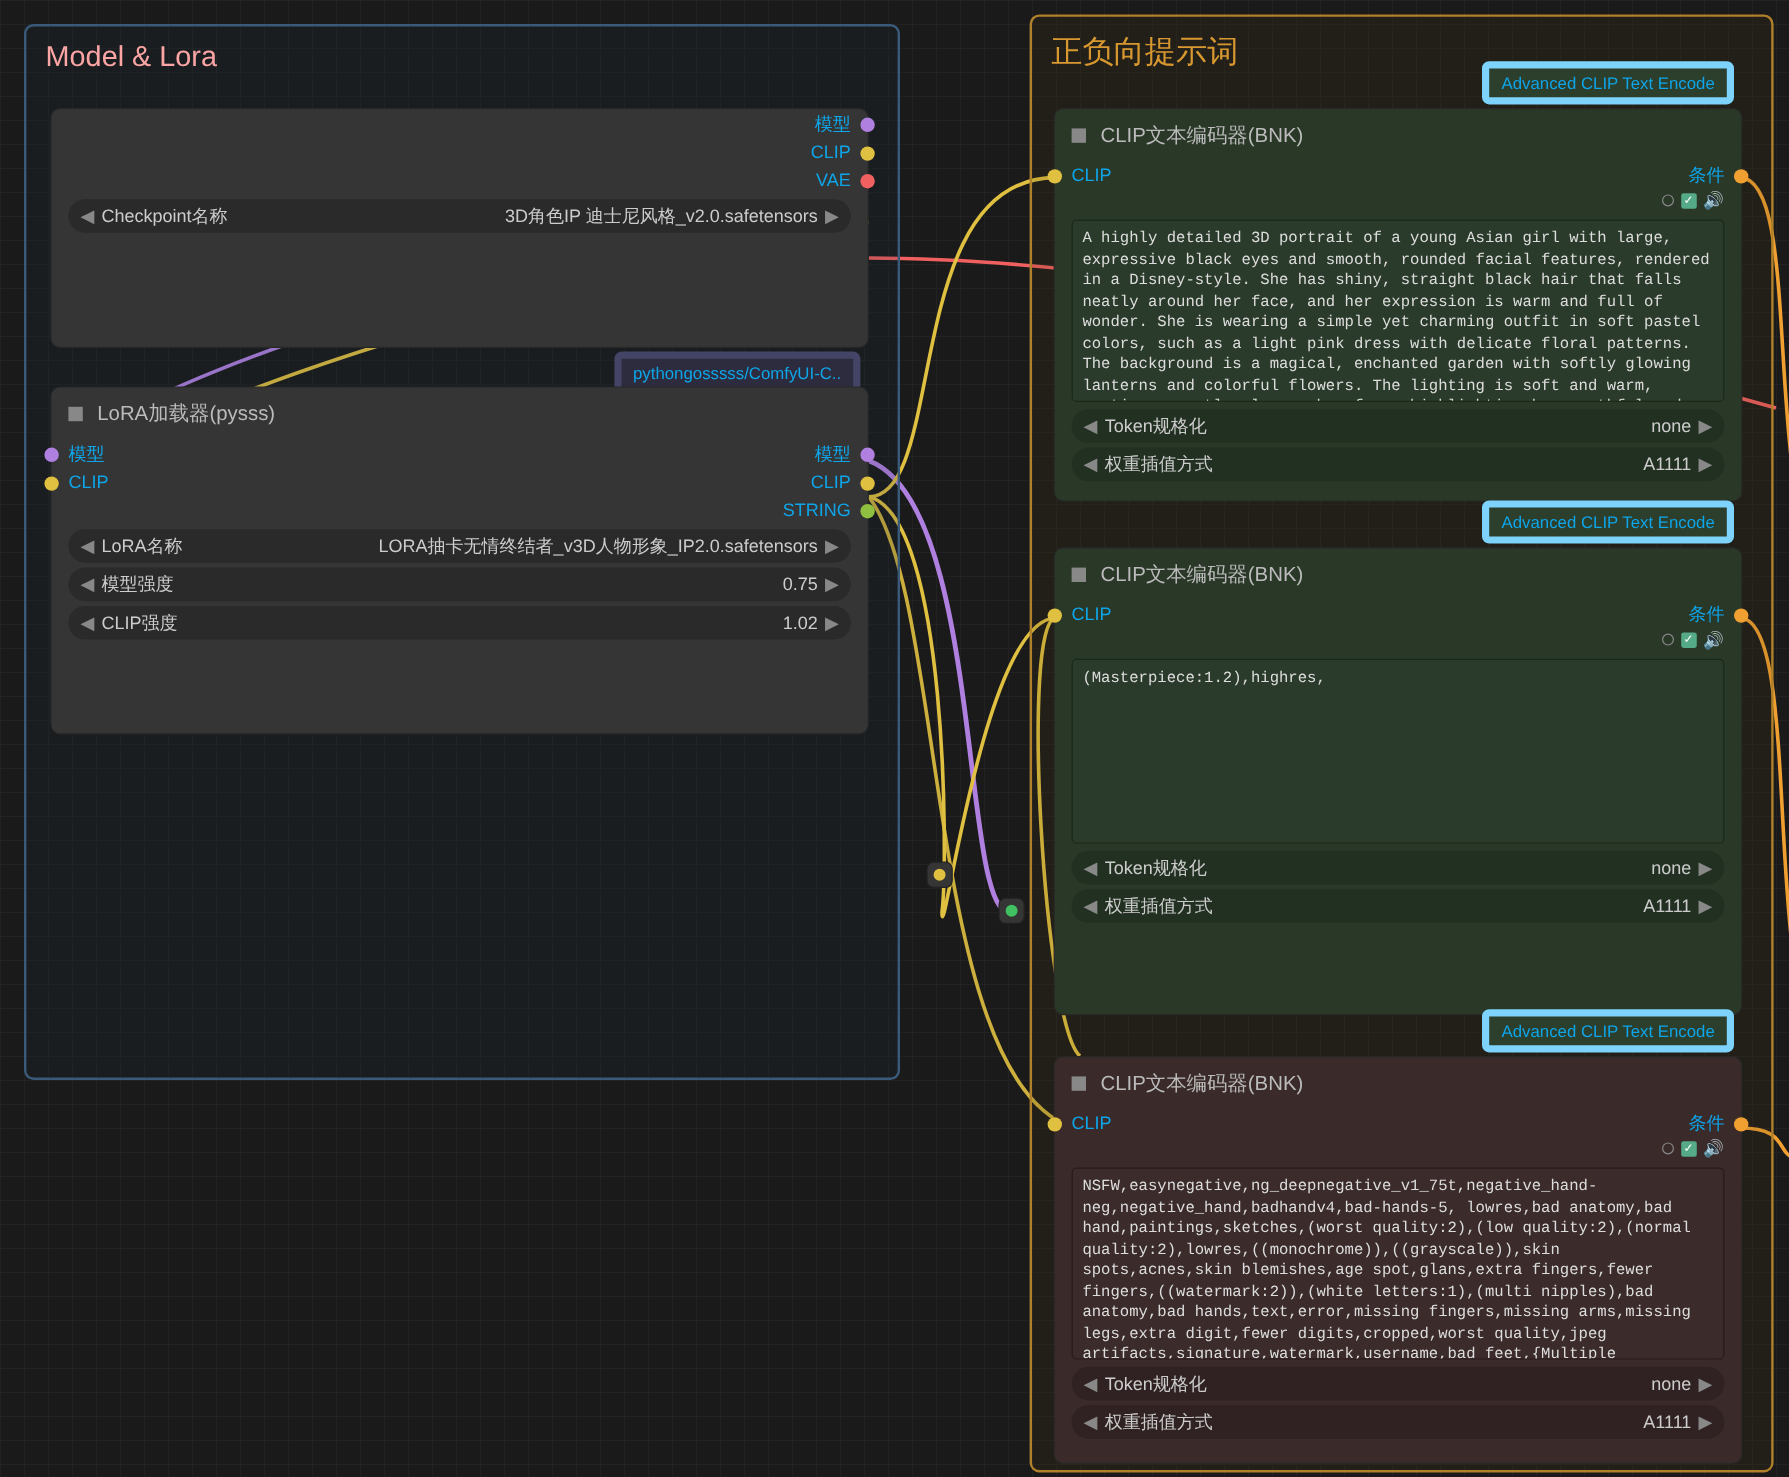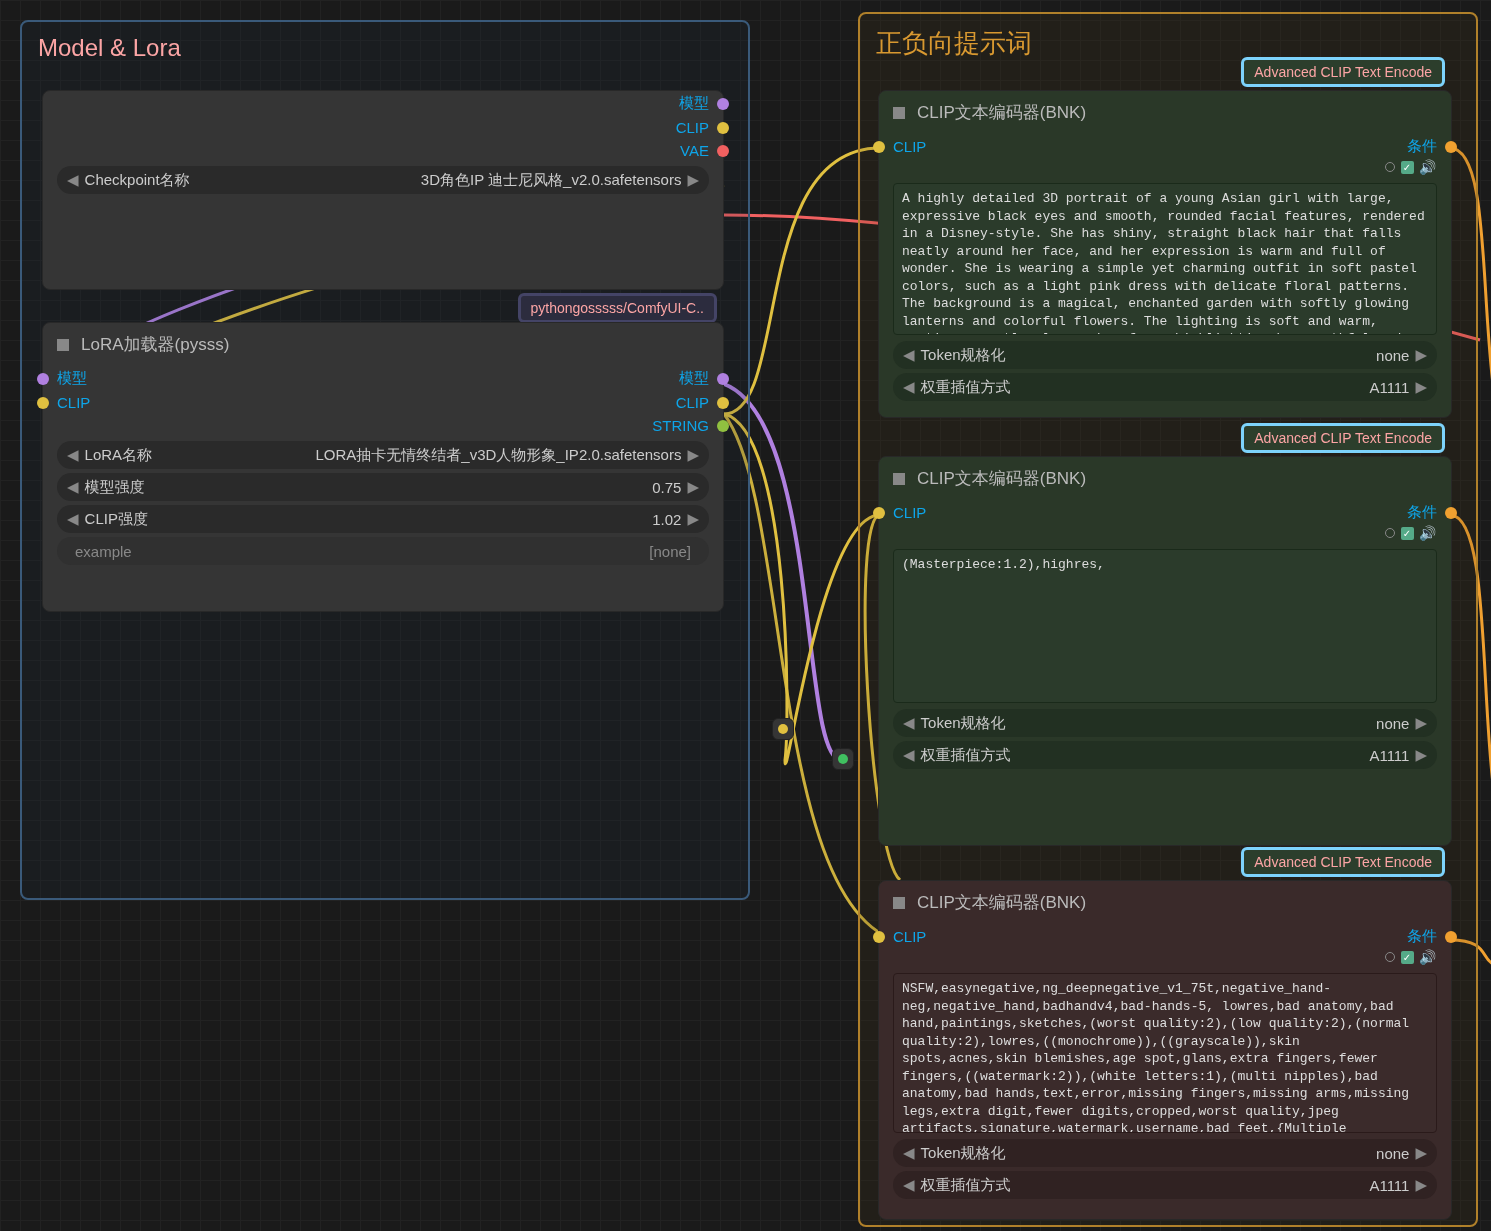--- a/index.html
+++ b/index.html
@@ -6,21 +6,21 @@
 body{background:#1a1a1a;font-family:Arial,sans-serif;color:#aaa;width:1491px;height:1231px;position:relative;overflow:hidden;background-image:linear-gradient(#222 1px,transparent 1px),linear-gradient(90deg,#222 1px,transparent 1px);background-size:20px 20px}
 .group{position:absolute;border:2px solid;border-radius:8px}
 .group-title{font-size:24px;padding:12px 16px;font-weight:normal}
 .group-blue{left:20px;top:20px;width:730px;height:880px;border-color:#3a5a7a;background:rgba(30,50,70,0.15)}
 .group-blue .group-title{color:#fca5a5}
 .group-orange{left:858px;top:12px;width:620px;height:1215px;border-color:#b0802a;background:rgba(80,60,20,0.15)}
 .group-orange .group-title{color:#d89830;font-size:26px}
 .node{position:absolute;background:#353535;border:1px solid #282828;border-radius:8px;overflow:visible}
 .node-header{display:flex;align-items:center;padding:10px 14px;font-size:17px;color:#bbb}
 .node-header .sq{width:12px;height:12px;background:#888;margin-right:12px}
-.badge{position:absolute;right:6px;top:-4px;background:#2c3e2c;border:3px solid #7dd3fc;color:#fca5a5;font-size:14px;padding:4px 10px;border-radius:6px;transform:translateY(-100%)}
+.badge{position:absolute;right:6px;top:-4px;background:#2c3e2c;border:6px solid #7dd3fc;color:#0ea5e9;font-size:14px;padding:4px 10px;border-radius:6px;transform:translateY(-100%)}
 .badge-purple{background:#2c2c3e;border-color:#444466}
 .slot-row{display:flex;align-items:center;padding:3px 14px;font-size:15px;color:#0ea5e9;position:relative}
 .slot-row.right{justify-content:flex-end}
 .slot-row.between{justify-content:space-between}
 .dot{width:12px;height:12px;border-radius:50%;position:absolute}
 .dot.l{left:-6px}
 .dot.r{right:-6px}
 .dot.model{background:#b080e0}
 .dot.clip{background:#e0c040}
 .dot.vae{background:#f06060}
@@ -125,24 +125,20 @@
     <span class="label">模型强度</span>
     <span class="val">0.75</span>
     <span class="arr">▶</span>
   </div>
   <div class="widget">
     <span class="arr">◀</span>
     <span class="label">CLIP强度</span>
     <span class="val">1.02</span>
     <span class="arr">▶</span>
   </div>
-  <div class="widget plain">
-    <span>example</span>
-    <span>[none]</span>
-  </div>
 </div>
 
 <div class="node node-green" style="left:878px;top:90px;width:574px;height:328px">
   <div class="badge">Advanced CLIP Text Encode</div>
   <div class="node-header">
     <span class="sq"></span>
     <span>CLIP文本编码器(BNK)</span>
   </div>
   <div class="slot-row between">
     <span class="dot l clip"></span>

